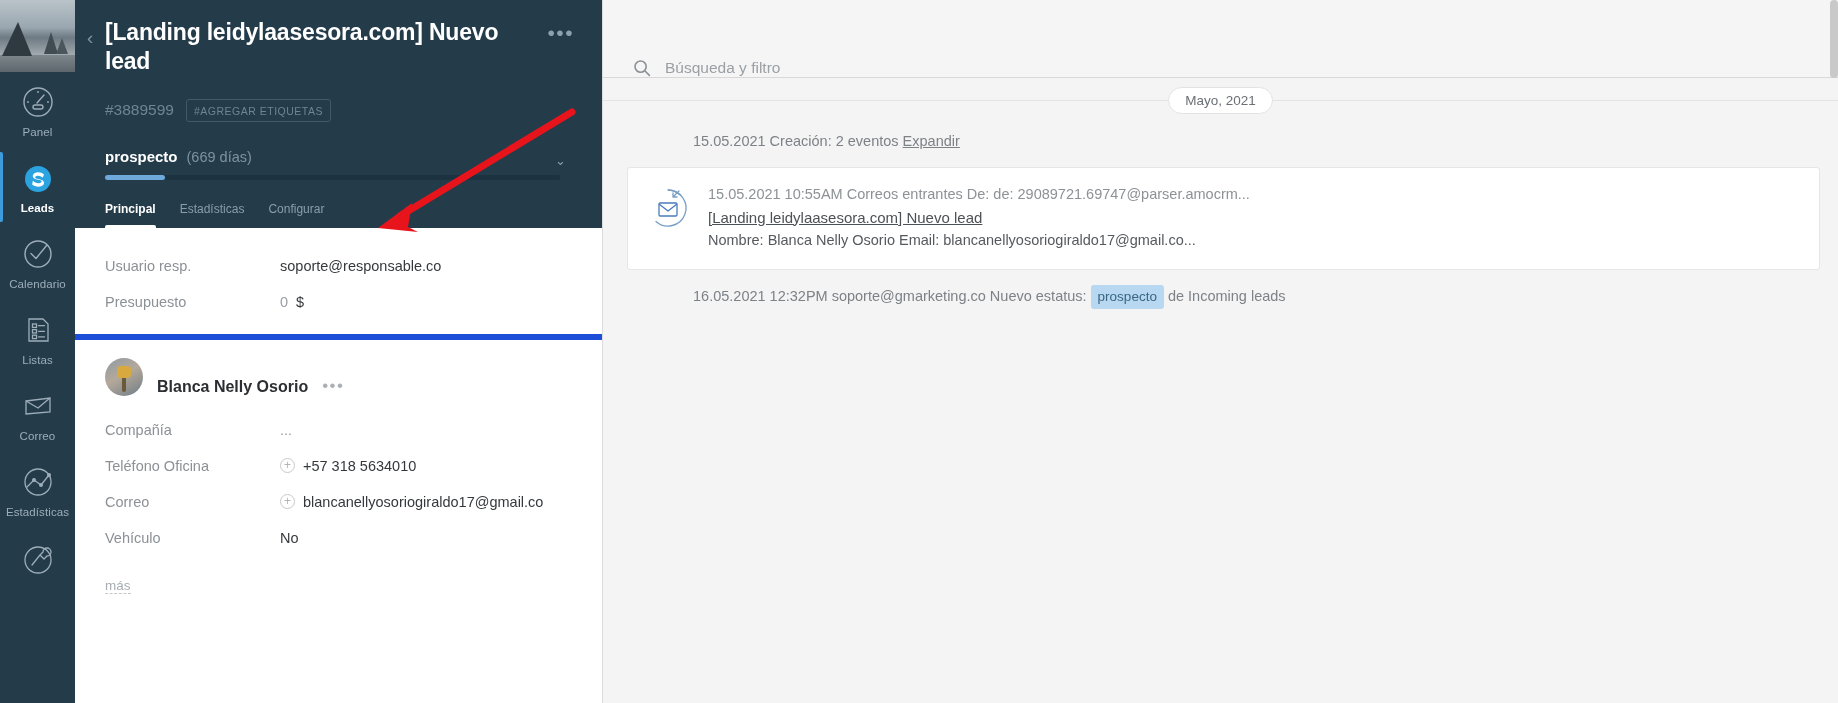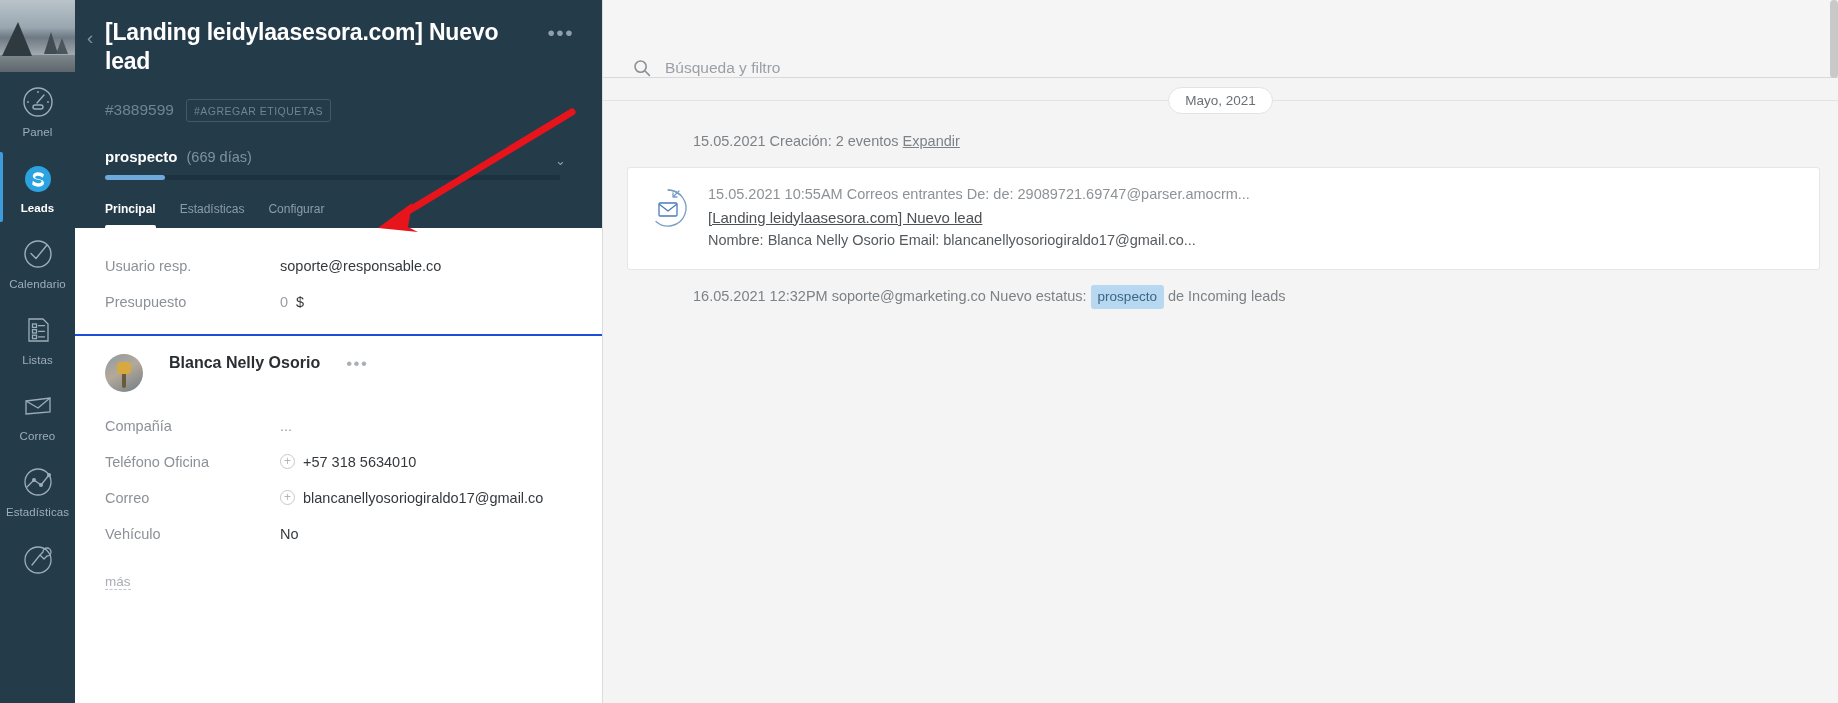--- a/index.html
+++ b/index.html
@@ -127,37 +127,37 @@
     font-size: 12px; color: #8a9dab; padding-bottom: 12px;
     cursor: pointer; position: relative;
   }
   .tab.active { color: #ffffff; font-weight: bold; }
   .tab.active::after {
     content:""; position:absolute; left:0; right:0; bottom:0; height:3px;
     background:#ffffff; border-radius: 2px 2px 0 0;
   }
 
   .lead-body { flex: 1; background: #ffffff; overflow: hidden; }
-  .field-group { padding: 20px 30px 14px 30px; border-bottom: 2px solid #1d4ed8; }
+  .field-group { padding: 20px 30px 14px 30px; border-bottom: 6px solid #1d4ed8; }
   .field-row { display: flex; align-items: center; min-height: 36px; }
   .field-label {
     width: 175px; flex: 0 0 175px;
     font-size: 14.5px; color: #8b9197;
   }
   .field-value { font-size: 14.5px; color: #35393d; display:flex; align-items:center; gap: 8px; }
   .field-value.muted { color: #9aa0a6; }
   .cur { color: #35393d; }
   .plus-ico {
     width: 15px; height: 15px; border-radius: 50%;
     border: 1px solid #c6cace; color: #b0b5ba;
     font-size: 12px; line-height: 13px; text-align: center;
     display: inline-block; flex: 0 0 15px;
   }
   .contact-group { padding: 18px 30px 10px 30px; }
-  .contact-head { display: flex; align-items: flex-start; gap: 26px; margin-bottom: 16px; }
+  .contact-head { display: flex; align-items: flex-end; gap: 14px; margin-bottom: 16px; }
   .avatar {
     width: 38px; height: 38px; border-radius: 50%;
     background: linear-gradient(150deg,#8e9aa3 0%, #b4a99a 45%, #6f7c86 100%);
     position: relative; overflow: hidden; flex: 0 0 38px;
   }
   .avatar .stalk {
     position:absolute; left:17px; top:8px; width:4px; height:26px;
     background:#6b5a3a; border-radius:2px;
   }
   .avatar .bulb {

